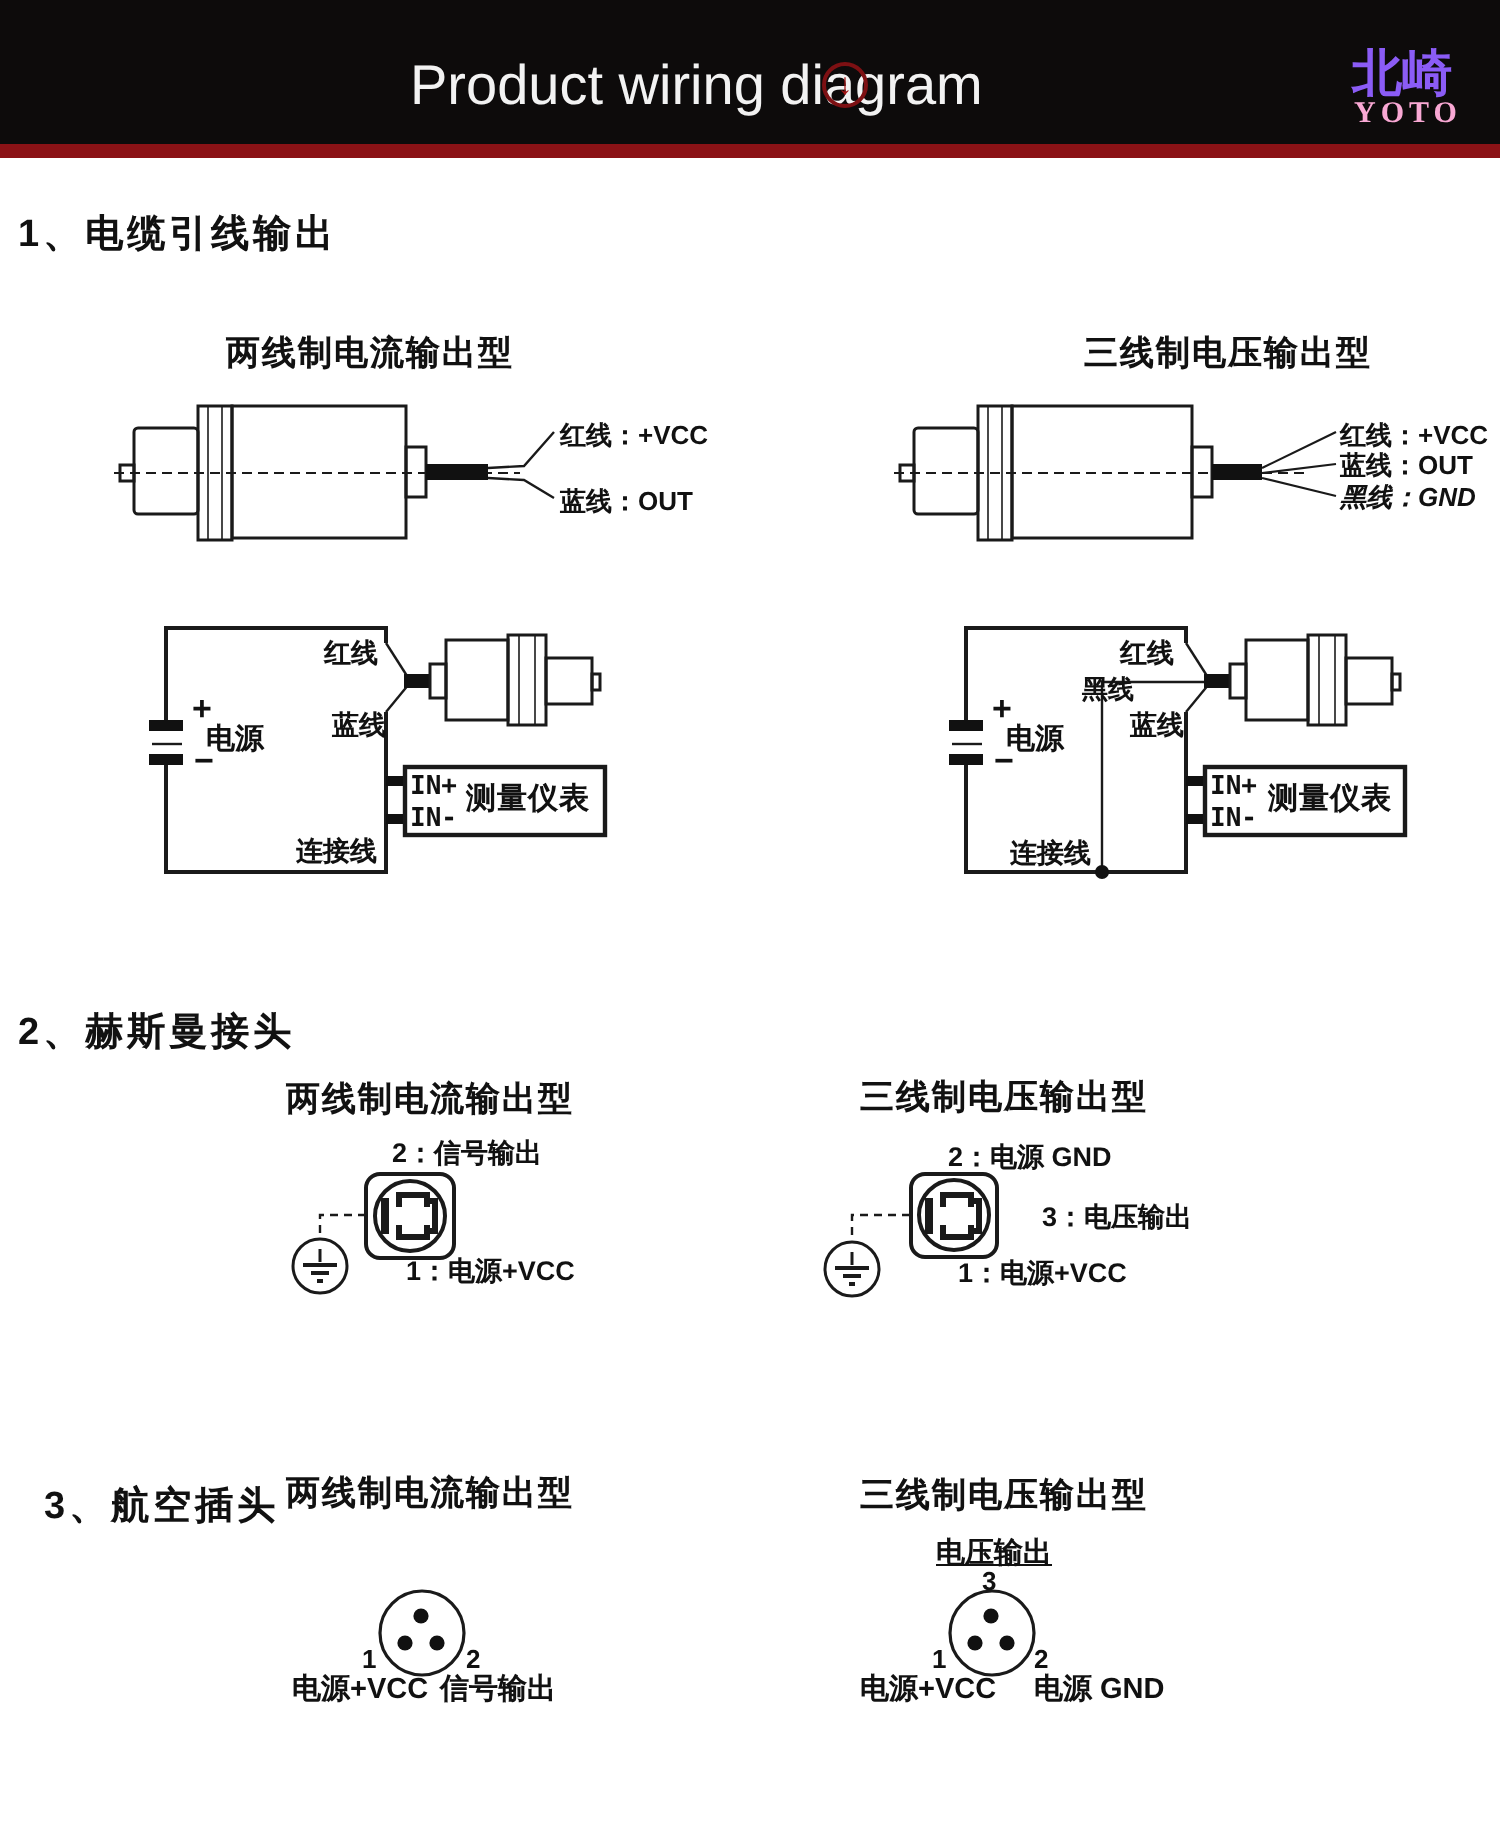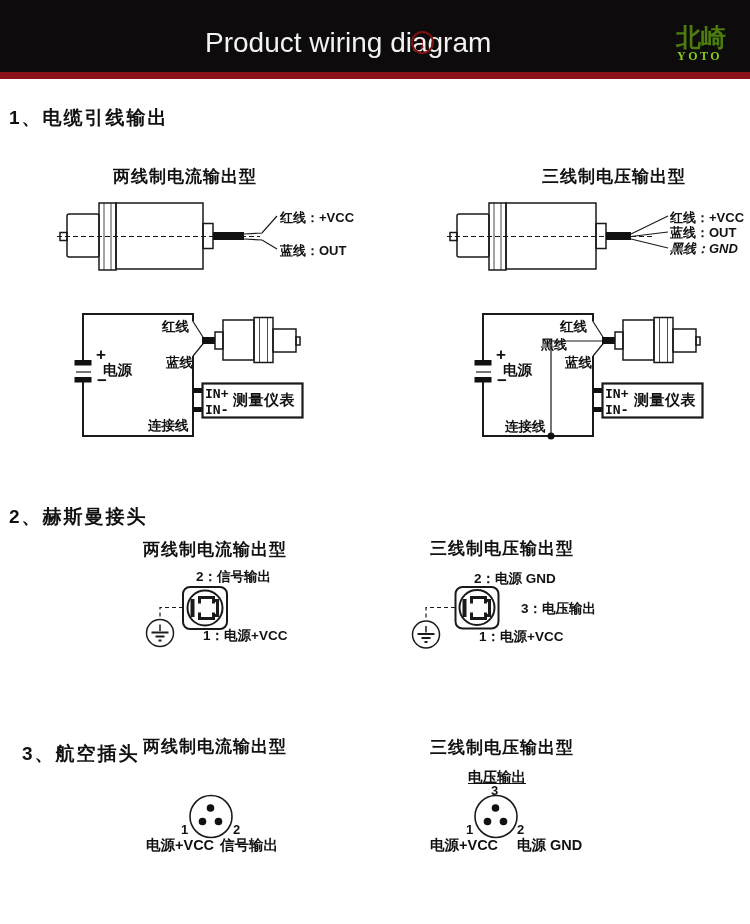--- a/index.html
+++ b/index.html
@@ -18,22 +18,22 @@
 </head>
 <body>
 
 <div class="page">
 
   <div class="header">
     <div class="lbl" style="left:205px;top:28px;font-size:28px;color:#f2f2f2;font-weight:normal;">Product wiring diagram</div>
     <div class="icon-circle">
       <span>↓</span>
     </div>
-    <div class="lbl" style="left:676px;top:24px;font-size:25px;color:#4d7c0f;">北崎</div>
-    <div class="lbl" style="left:677px;top:50px;font-size:12px;color:#84cc16;letter-spacing:2.5px;font-family:'Liberation Serif',serif;">YOTO</div>
+    <div class="lbl" style="left:676px;top:24px;font-size:25px;color:#8b5cf6;">北崎</div>
+    <div class="lbl" style="left:677px;top:50px;font-size:15px;color:#f9a8d4;letter-spacing:2.5px;font-family:'Liberation Serif',serif;">YOTO</div>
   </div>
   <div class="redbar"></div>
 
   <svg class="art" viewBox="0 0 750 924" fill="none" stroke="#1a1a1a" stroke-width="1.5">
 
     <g>
       <line x1="57" y1="236.5" x2="260" y2="236.5" stroke-dasharray="5,3" stroke-width="1"></line>
       <rect x="60" y="232.5" width="7" height="8"></rect>
       <rect x="67" y="214" width="32" height="43" rx="2"></rect>
       <rect x="99" y="203" width="17" height="67"></rect>

